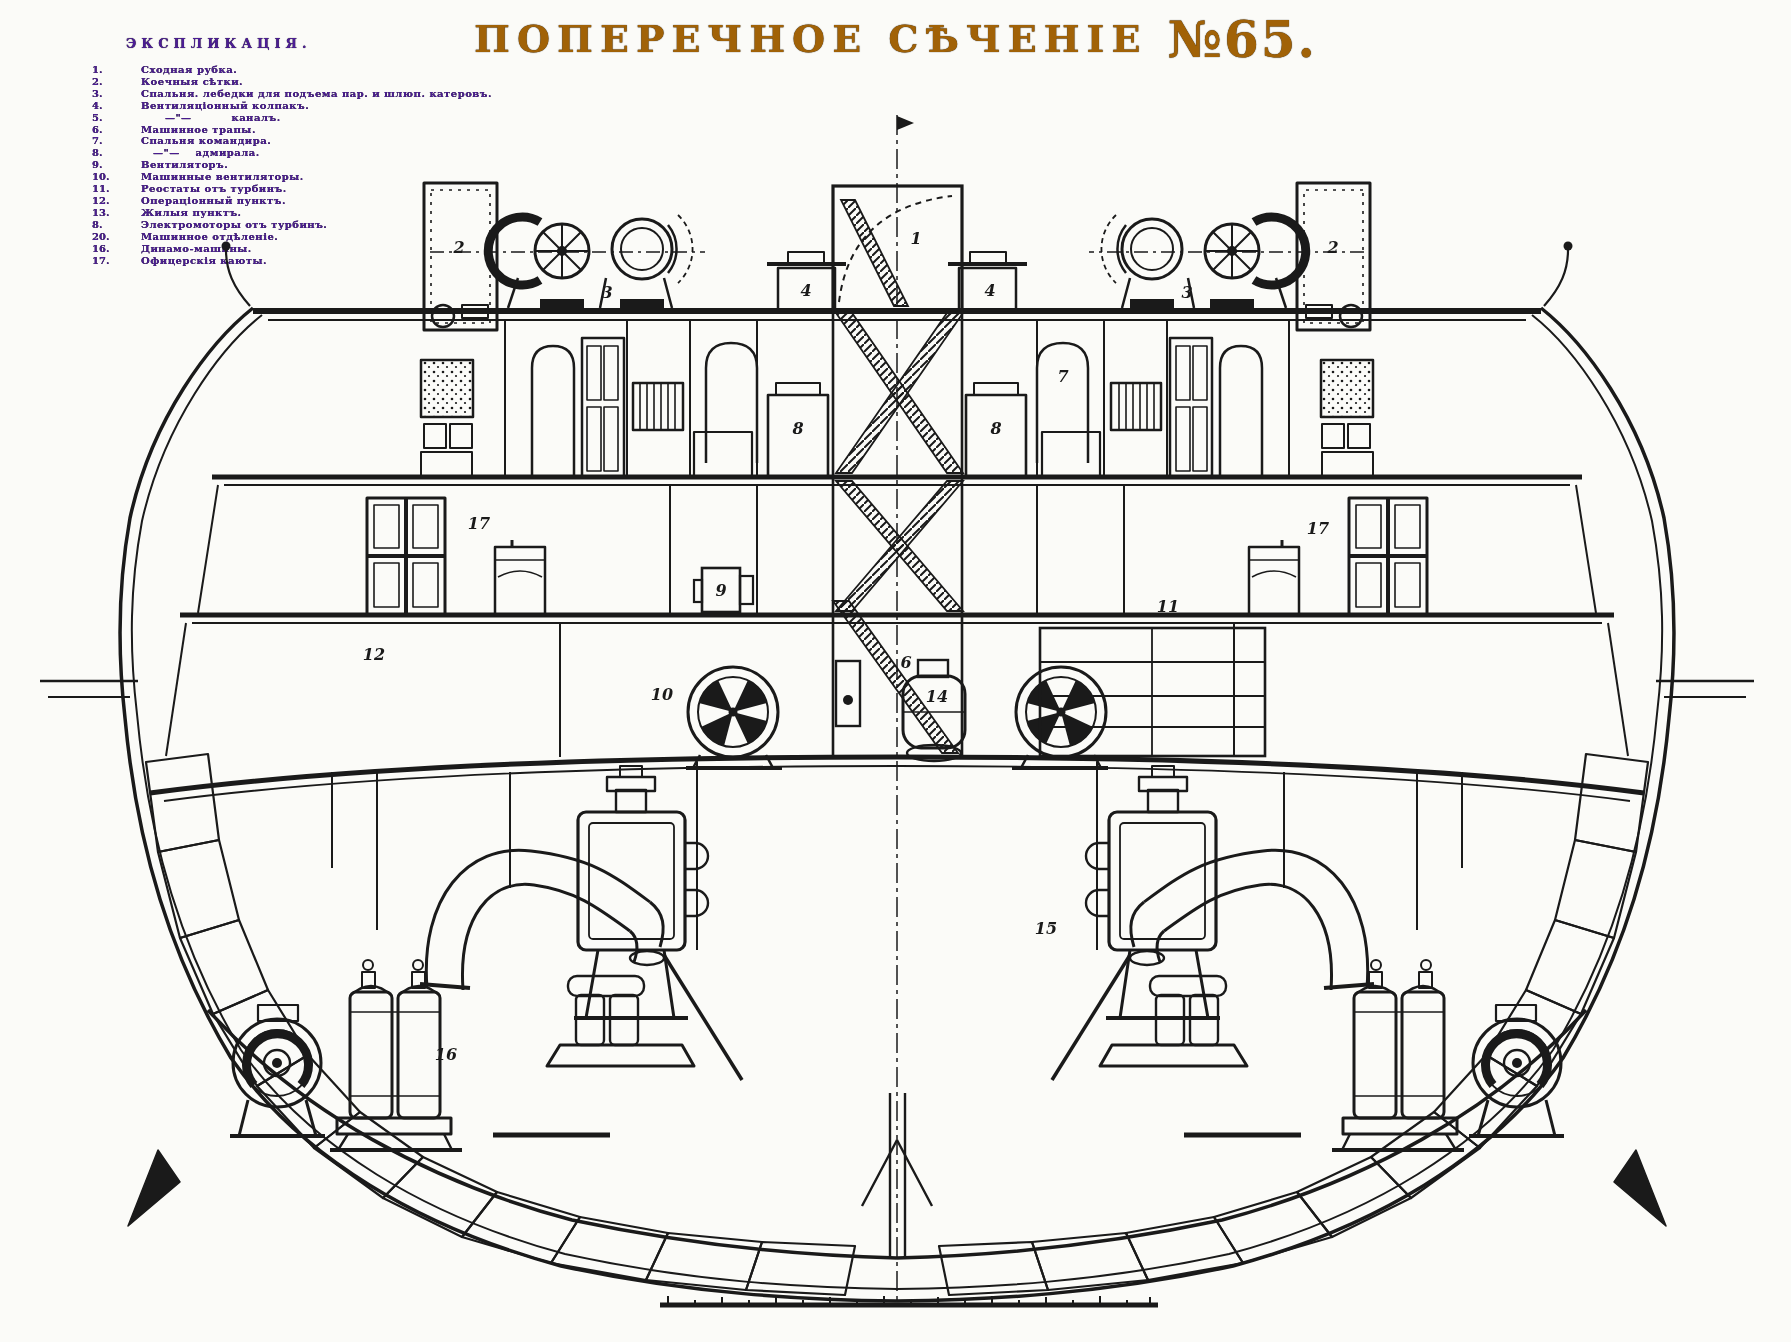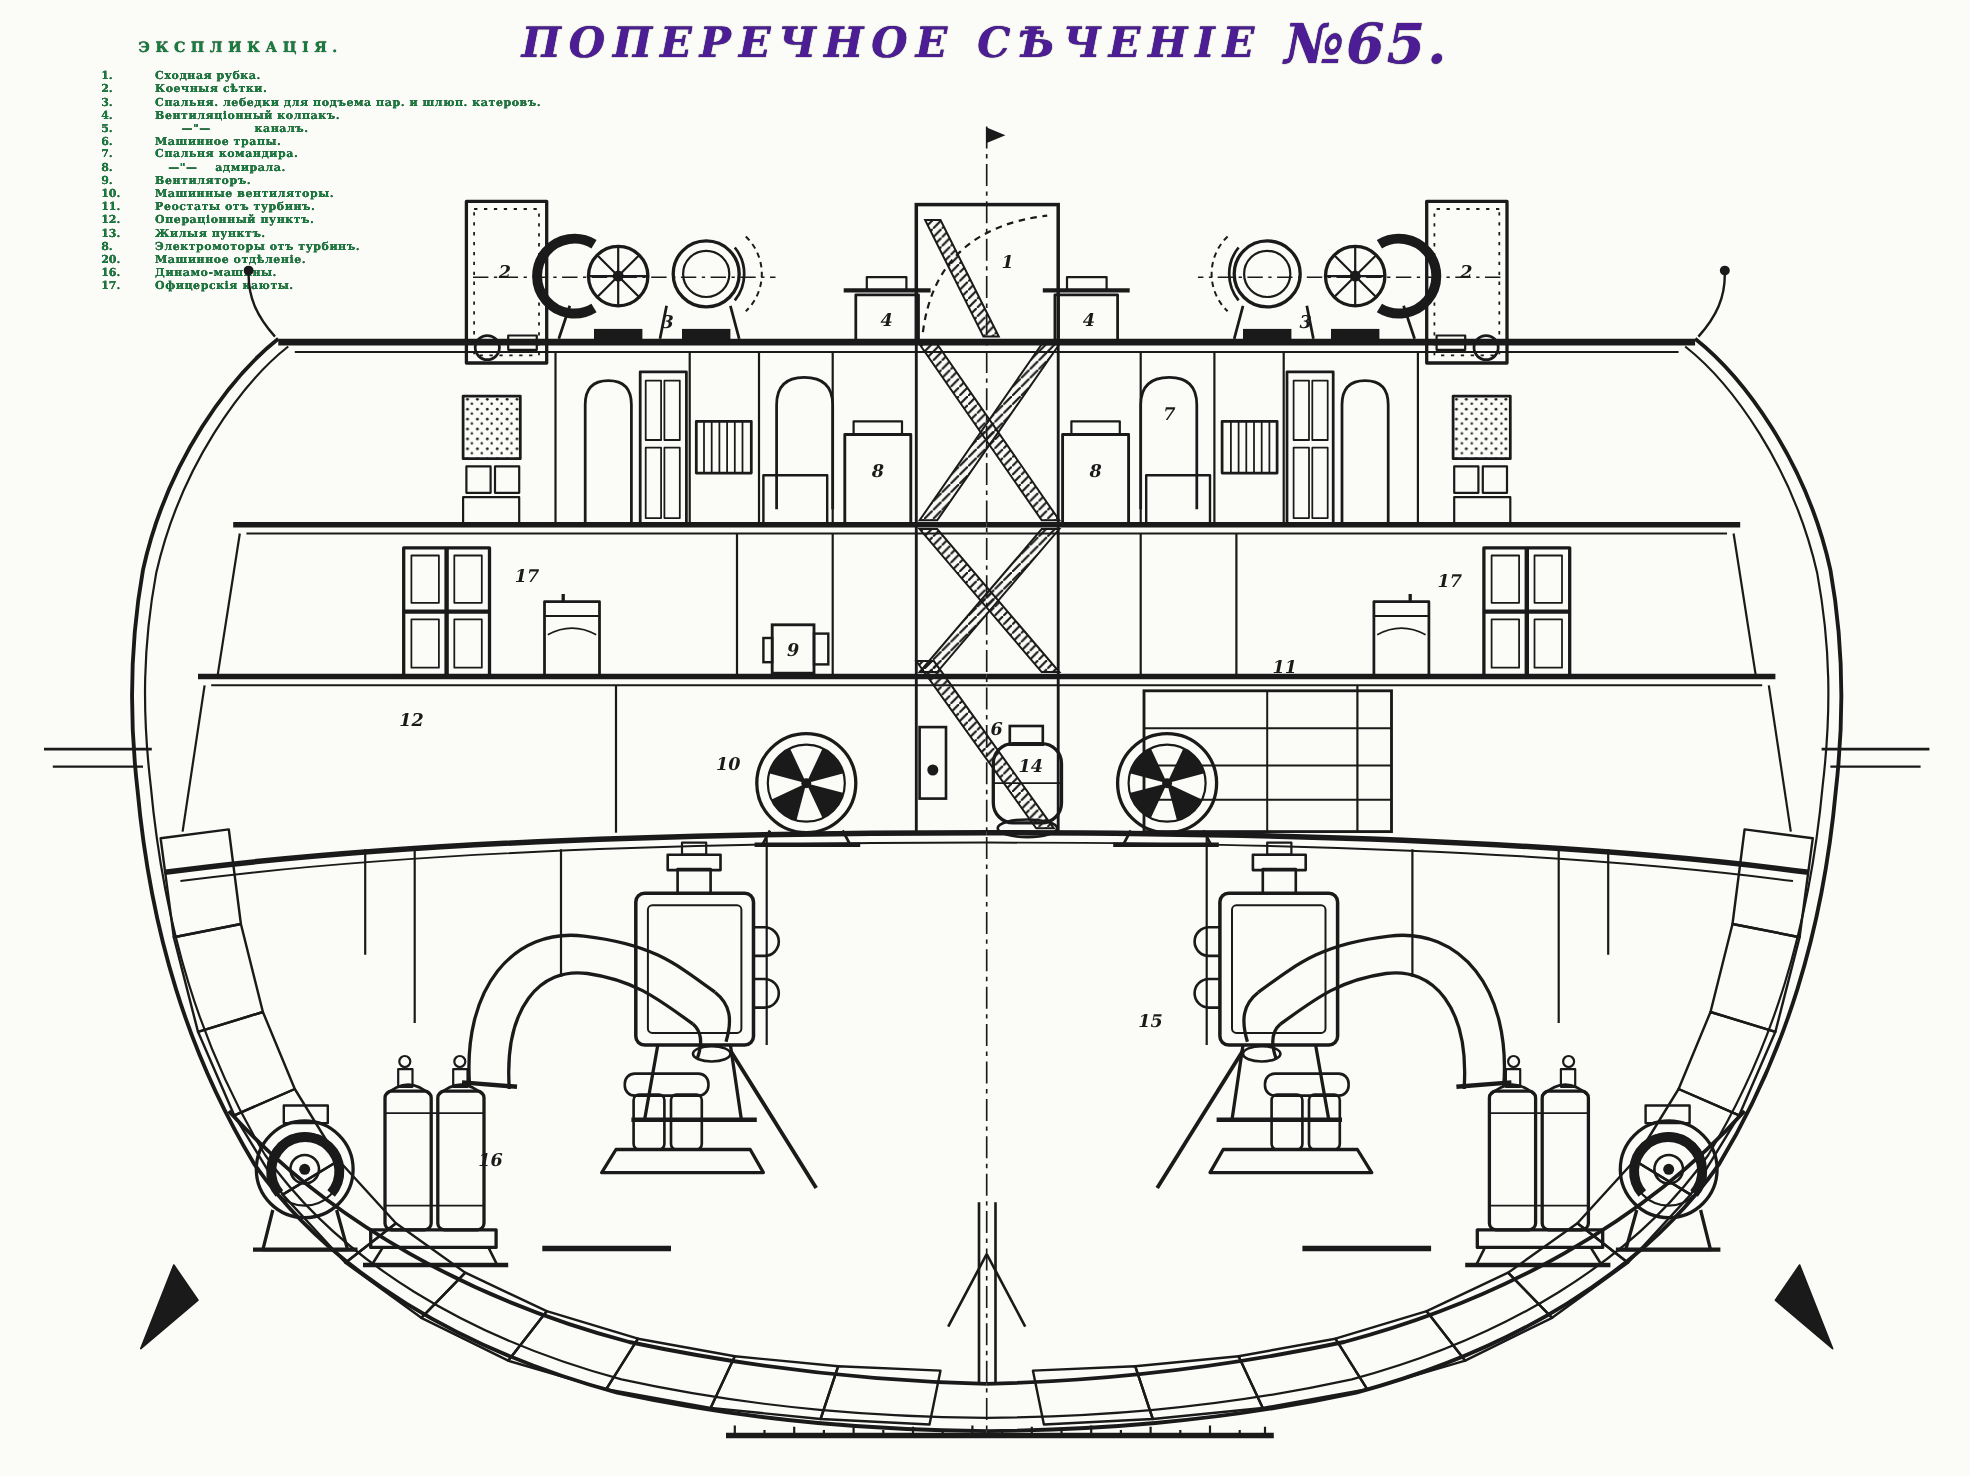--- a/index.html
+++ b/index.html
@@ -6,26 +6,26 @@
   html,body{margin:0;padding:0;background:#efefec;}
   .page{
     position:relative; width:1791px; height:1342px; overflow:hidden;
     background:var(--paper);
     font-family:"DejaVu Serif","Liberation Serif",serif;
     color:var(--ink);
   }
   .sheet-title{
     position:absolute; top:10px; left:50%; transform:translateX(-50%);
     white-space:nowrap; font-weight:bold; letter-spacing:7px;
-    font-size:38px; color:#4c1d95; text-shadow:0 0 1px #000;font-style:italic;
+    font-size:38px; color:#a16207; text-shadow:0 0 1px #000;
   }
   .sheet-title .title-number{ font-size:50px; letter-spacing:2px; vertical-align:-5px; }
   .legend{
     position:absolute; left:92px; top:36px; width:430px;
-    color:#15803d;
+    color:#4c1d95;
   }
   .legend-header{
     font-size:13px; font-weight:bold; letter-spacing:5px; margin-left:34px;
     text-shadow:0 0 0.8px #000;
   }
   .legend-items{ margin-top:13px; }
   .leg-row{ display:flex; line-height:11.9px; }
   .leg-num{ width:30px; font-size:10px; font-weight:bold; text-shadow:0 0 0.6px #000; }
   .leg-text{ font-size:10px; font-weight:bold; letter-spacing:0.5px; white-space:pre; text-shadow:0 0 0.6px #000;margin-left:19px; }
   svg.drawing{ position:absolute; inset:0; }

